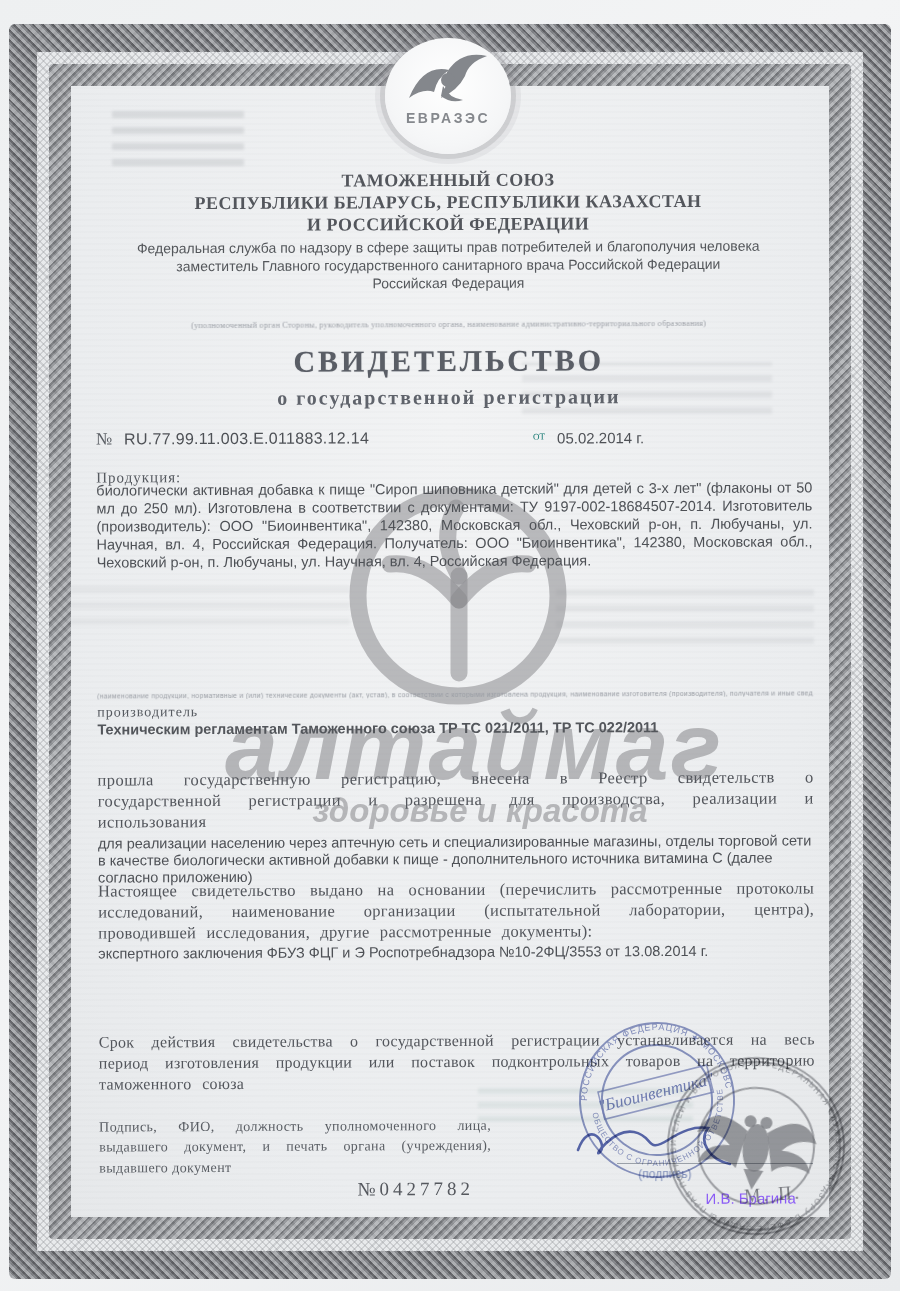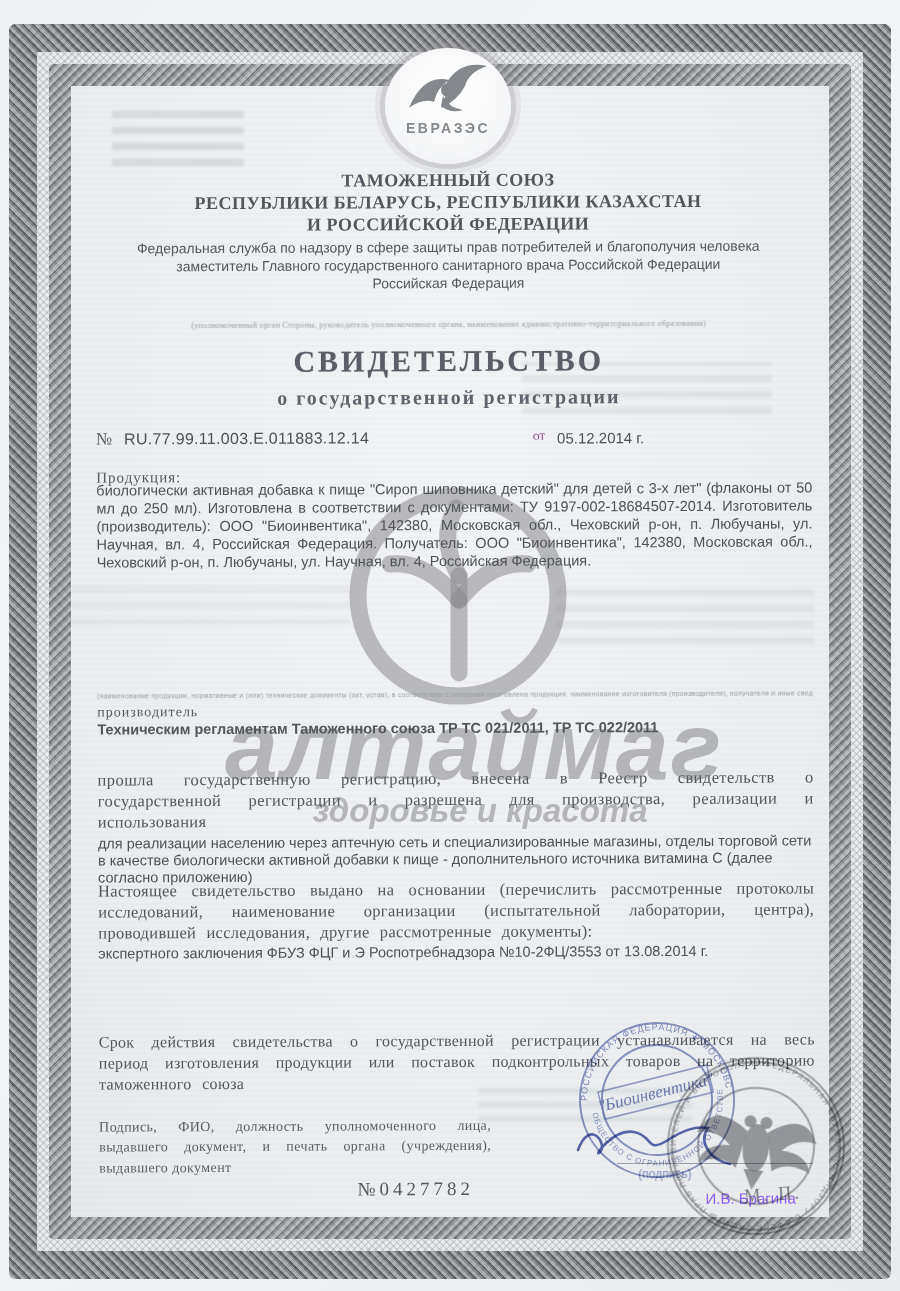--- a/index.html
+++ b/index.html
@@ -39,21 +39,21 @@
   }
   .content{position:absolute;inset:0;transform:rotate(-0.25deg);}
   .ctr{left:0;width:900px;text-align:center;position:absolute;}
   .serif-b{font-weight:bold;color:#53565c;}
   .sans{font-family:"Liberation Sans", sans-serif;}
   .note{color:#989ca3;letter-spacing:.3px;}
   .para{position:absolute;left:97px;width:716px;text-align:justify;}
   .ghost{position:absolute;filter:blur(1.6px);opacity:.5;pointer-events:none;}
   .ghost-lines{background:repeating-linear-gradient(0deg, rgba(130,134,140,.55) 0 7px, transparent 7px 16px);}
   .medallion{
-    position:absolute;left:385px;top:48px;width:126px;height:116px;border-radius:50%;
+    position:absolute;left:385px;top:38px;width:126px;height:116px;border-radius:50%;
     background:radial-gradient(circle at 50% 40%, #ffffff 0%, #f5f6f7 65%, #ececee 100%);
     box-shadow:0 0 0 5px rgba(150,152,156,.28), 0 0 0 10px rgba(150,152,156,.12);
     z-index:5;text-align:center;
   }
   .medallion .logo-text{
     position:absolute;left:0;right:0;top:72px;
     font-family:"Liberation Sans", sans-serif;font-weight:bold;font-size:14px;
     letter-spacing:2.5px;color:#85888d;
   }
   .wm{position:absolute;pointer-events:none;color:rgba(128,129,132,.52);font-family:"Liberation Sans", sans-serif;font-weight:bold;}
@@ -108,22 +108,22 @@
   <div class="ctr sans" style="top:239px;font-size:14px;color:#54575b;">Федеральная служба по надзору в сфере защиты прав потребителей и благополучия человека</div>
   <div class="ctr sans" style="top:257px;font-size:14px;color:#54575b;">заместитель Главного государственного санитарного врача Российской Федерации</div>
   <div class="ctr sans" style="top:275px;font-size:14px;color:#54575b;">Российская Федерация</div>
   <div class="ctr note" style="top:320px;font-size:8px;filter:blur(.3px);">(уполномоченный орган Стороны, руководитель уполномоченного органа, наименование административно-территориального образования)</div>
 
   <div class="ctr serif-b" style="top:344px;font-size:30px;letter-spacing:3px;color:#5a5e66;text-shadow:0 0 1px rgba(90,94,102,.4);">СВИДЕТЕЛЬСТВО</div>
   <div class="ctr serif-b" style="top:386px;font-size:20px;letter-spacing:2px;color:#5f636b;">о государственной регистрации</div>
 
   <div style="position:absolute;left:97px;top:428px;font-size:17px;color:#5a5e64;">№</div>
   <div class="sans" style="position:absolute;left:125px;top:429px;font-size:16px;color:#4e5156;letter-spacing:.3px;">RU.77.99.11.003.E.011883.12.14</div>
-  <div style="position:absolute;left:534px;top:428px;font-size:13px;color:#701a75;font-variant:small-caps;">от</div>
-  <div class="sans" style="position:absolute;left:558px;top:430px;font-size:15px;color:#4e5156;">05.12.2014 г.</div>
+  <div style="position:absolute;left:534px;top:428px;font-size:13px;color:#0f766e;font-variant:small-caps;">от</div>
+  <div class="sans" style="position:absolute;left:558px;top:430px;font-size:15px;color:#4e5156;">05.02.2014 г.</div>
 
   <div style="position:absolute;left:97px;top:468px;font-size:15px;letter-spacing:1px;color:#565a60;">Продукция:</div>
   <div class="para sans" style="top:481px;font-size:14.5px;line-height:1.24;color:#4e5156;">биологически активная добавка к пище "Сироп шиповника детский" для детей с 3-х лет" (флаконы от 50 мл до 250 мл). Изготовлена в соответствии с документами: ТУ 9197-002-18684507-2014. Изготовитель (производитель): ООО "Биоинвентика", 142380, Московская обл., Чеховский р-он, п. Любучаны, ул. Научная, вл. 4, Российская Федерация.  Получатель: ООО "Биоинвентика", 142380, Московская обл., Чеховский р-он, п. Любучаны, ул. Научная, вл. 4, Российская Федерация.</div>
 
   <div class="para note sans" style="top:691px;font-size:6.8px;filter:blur(.5px);white-space:nowrap;overflow:hidden;">(наименование продукции, нормативные и (или) технические документы (акт, устав), в соответствии с которыми изготовлена продукция, наименование изготовителя (производителя), получателя и иные сведения (организационно-правовая форма), при наличии)</div>
   <div style="position:absolute;left:97px;top:703px;font-size:14px;letter-spacing:1px;color:#565a60;">производитель</div>
   <div class="para sans" style="top:720px;font-size:14.5px;font-weight:bold;color:#53565b;text-align:left;">Техническим регламентам Таможенного союза ТР ТС 021/2011, ТР ТС 022/2011</div>
 
   <div class="para" style="top:768px;font-size:16.5px;line-height:1.28;word-spacing:.55em;letter-spacing:.4px;color:#53565c;">прошла государственную регистрацию, внесена в Реестр свидетельств о государственной регистрации и разрешена для производства, реализации и использования</div>
   <div class="para sans" style="top:834px;font-size:14.5px;line-height:1.18;text-align:left;color:#4e5156;">для реализации населению через аптечную сеть и специализированные магазины, отделы торговой сети в качестве биологически активной добавки к пище - дополнительного источника витамина С (далее согласно приложению)</div>

